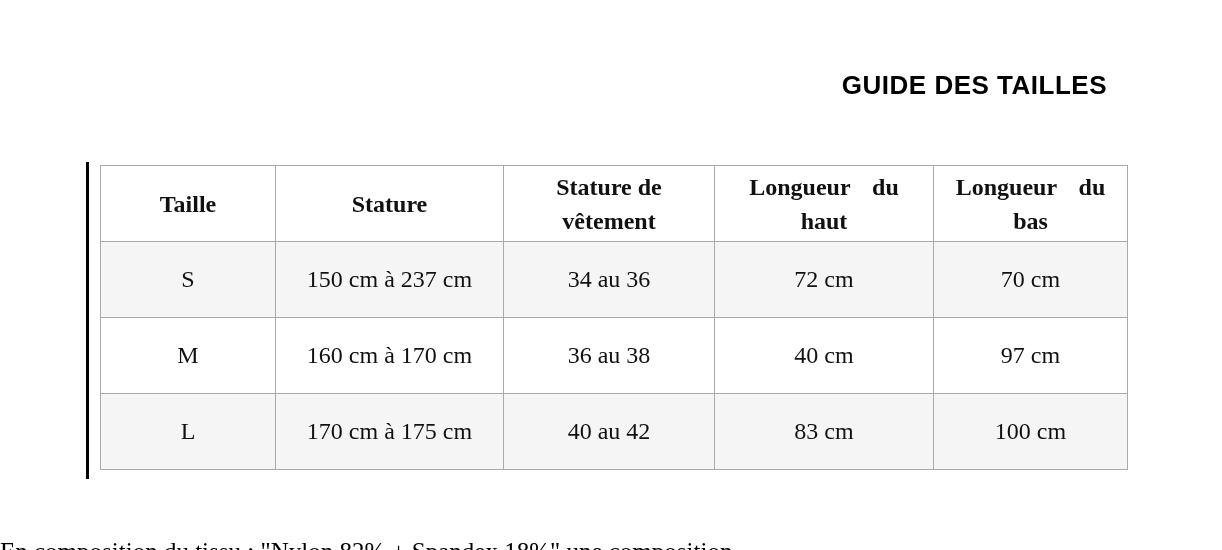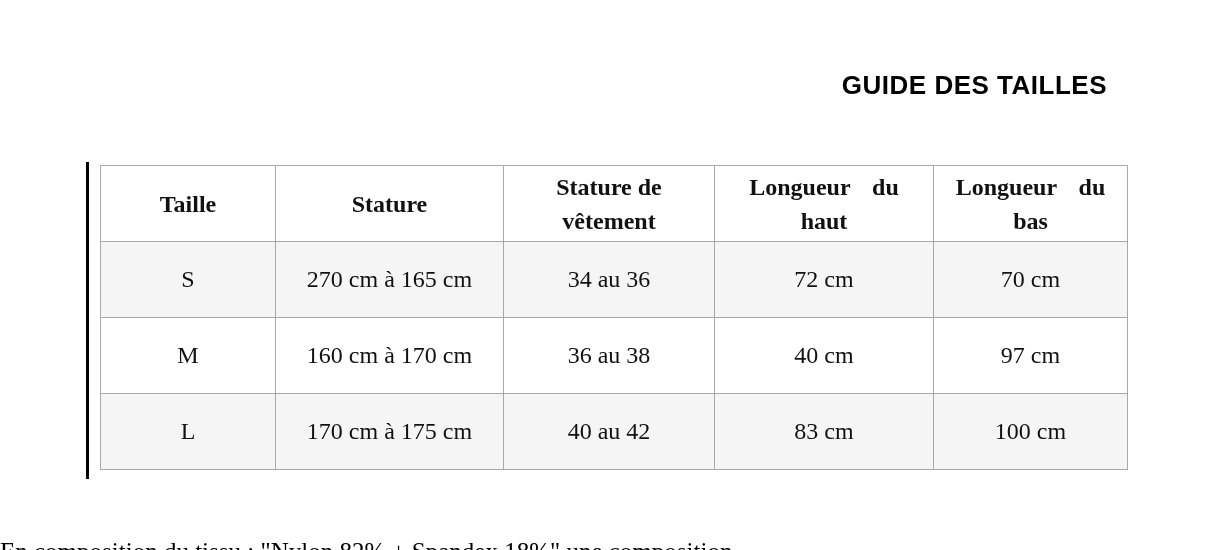--- a/index.html
+++ b/index.html
@@ -128,21 +128,21 @@
         </th>
         <th>
           <span class="hdr-line spread">Longueur du</span>
           <span class="hdr-line">bas</span>
         </th>
       </tr>
     </thead>
     <tbody>
       <tr class="stripe">
         <td>S</td>
-        <td>270 cm à 165 cm</td>
+        <td>150 cm à 237 cm</td>
         <td>34 au 36</td>
         <td>72 cm</td>
         <td>70 cm</td>
       </tr>
       <tr class="plain">
         <td>M</td>
         <td>160 cm à 170 cm</td>
         <td>36 au 38</td>
         <td>40 cm</td>
         <td>97 cm</td>

